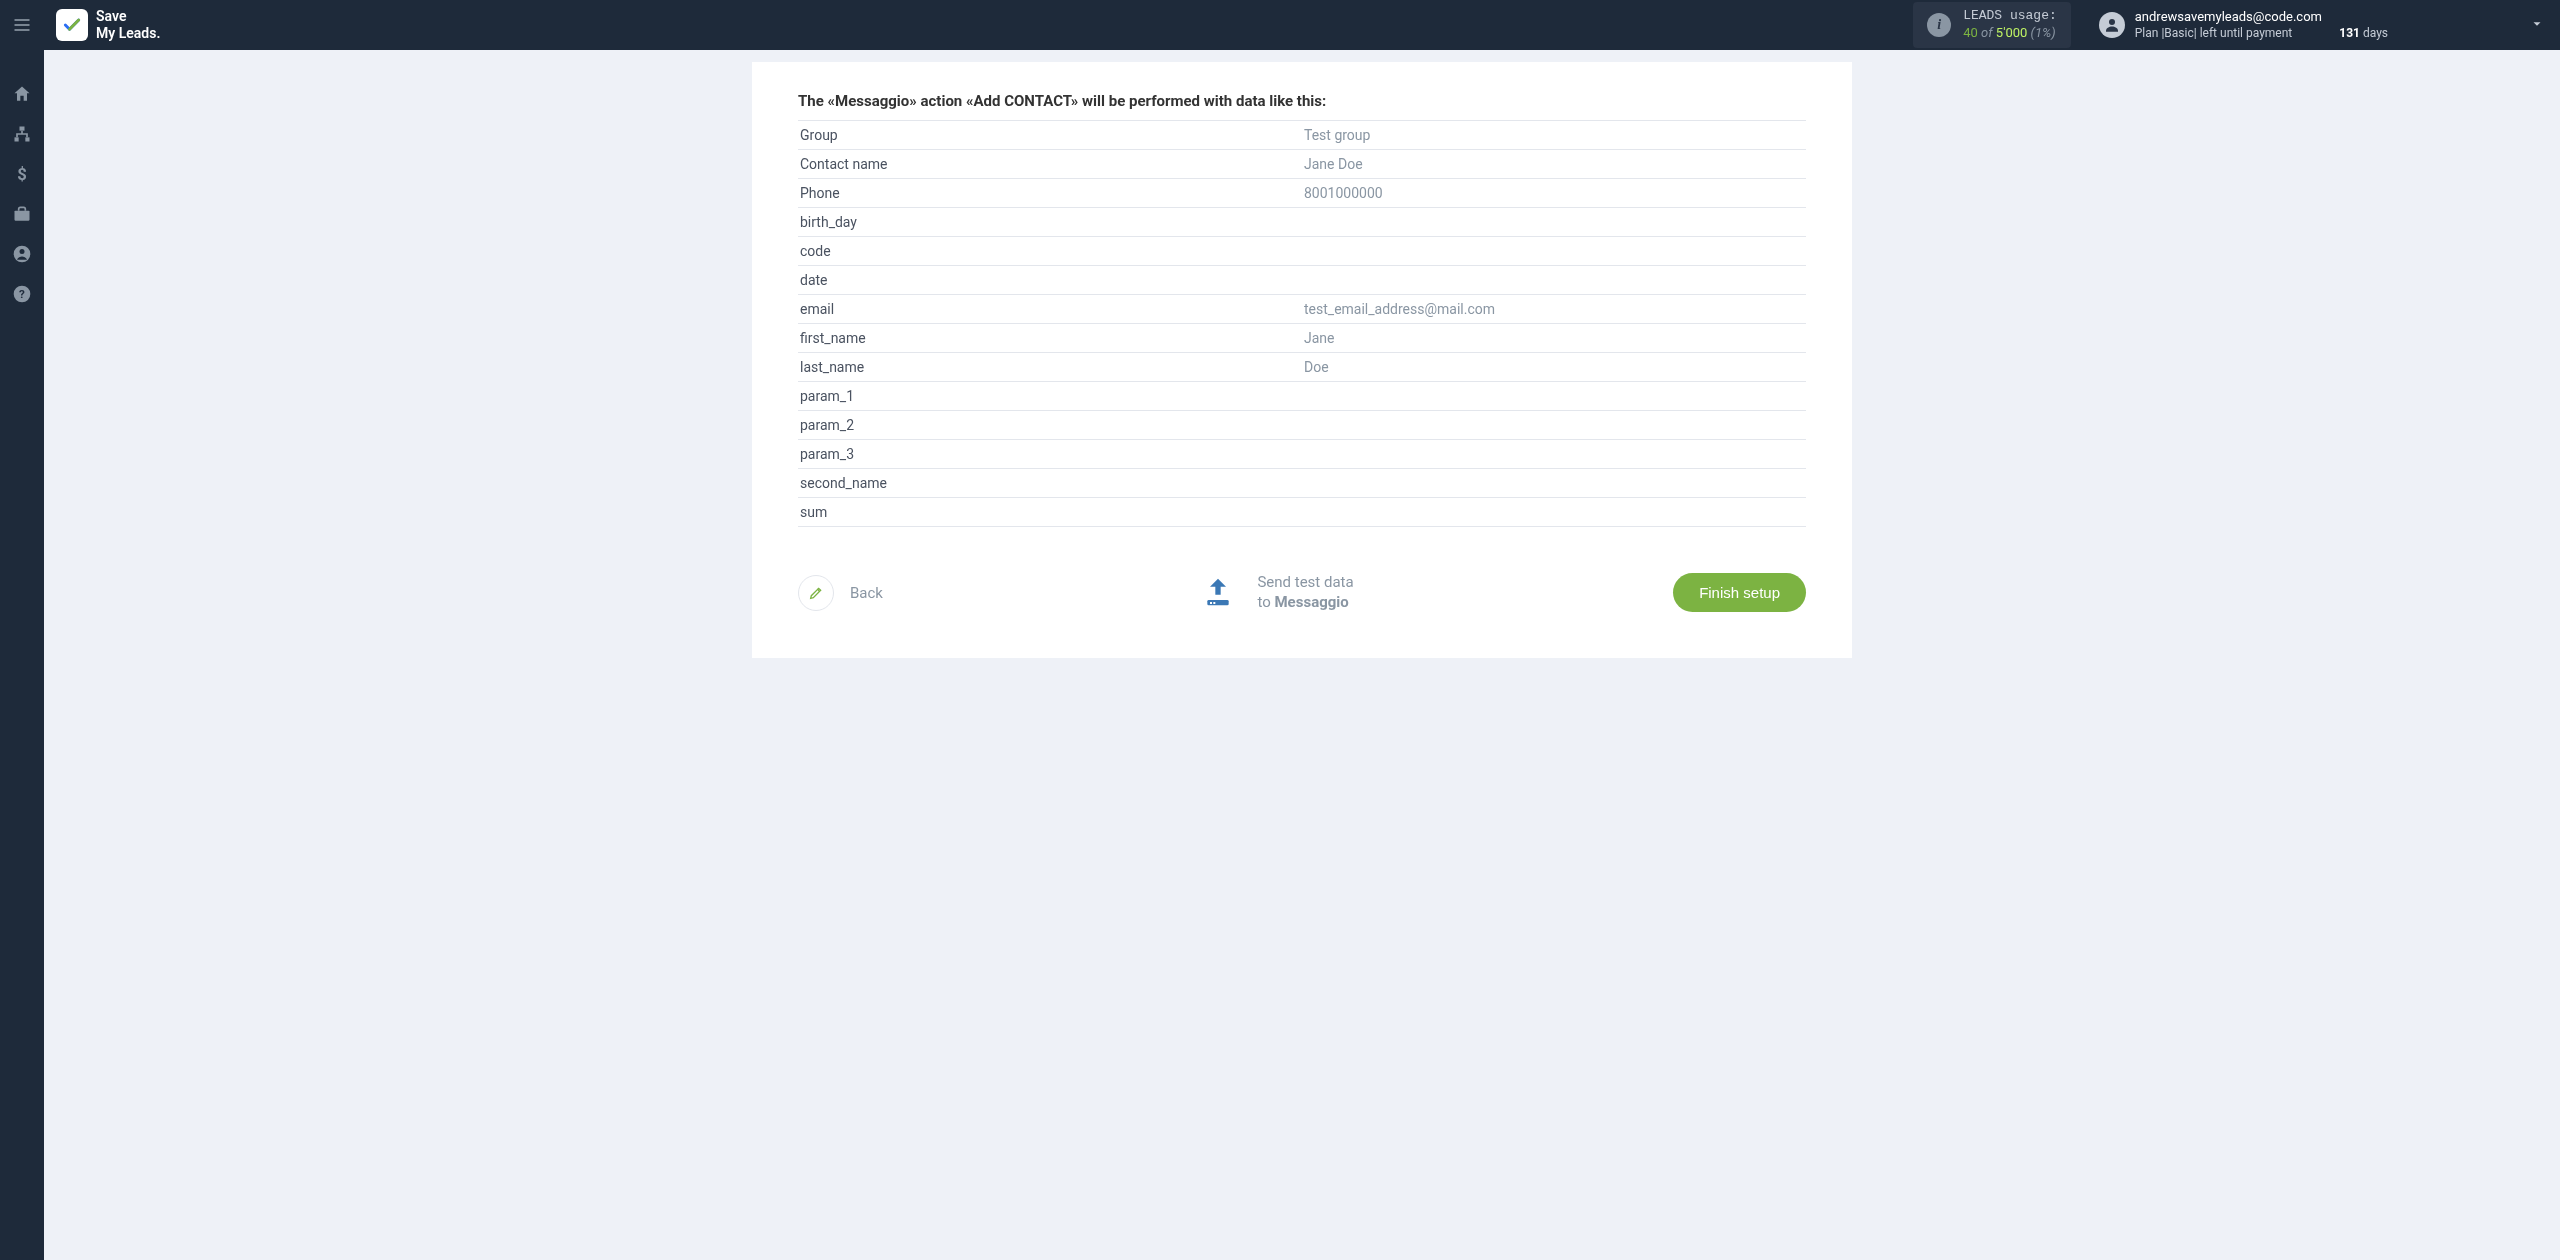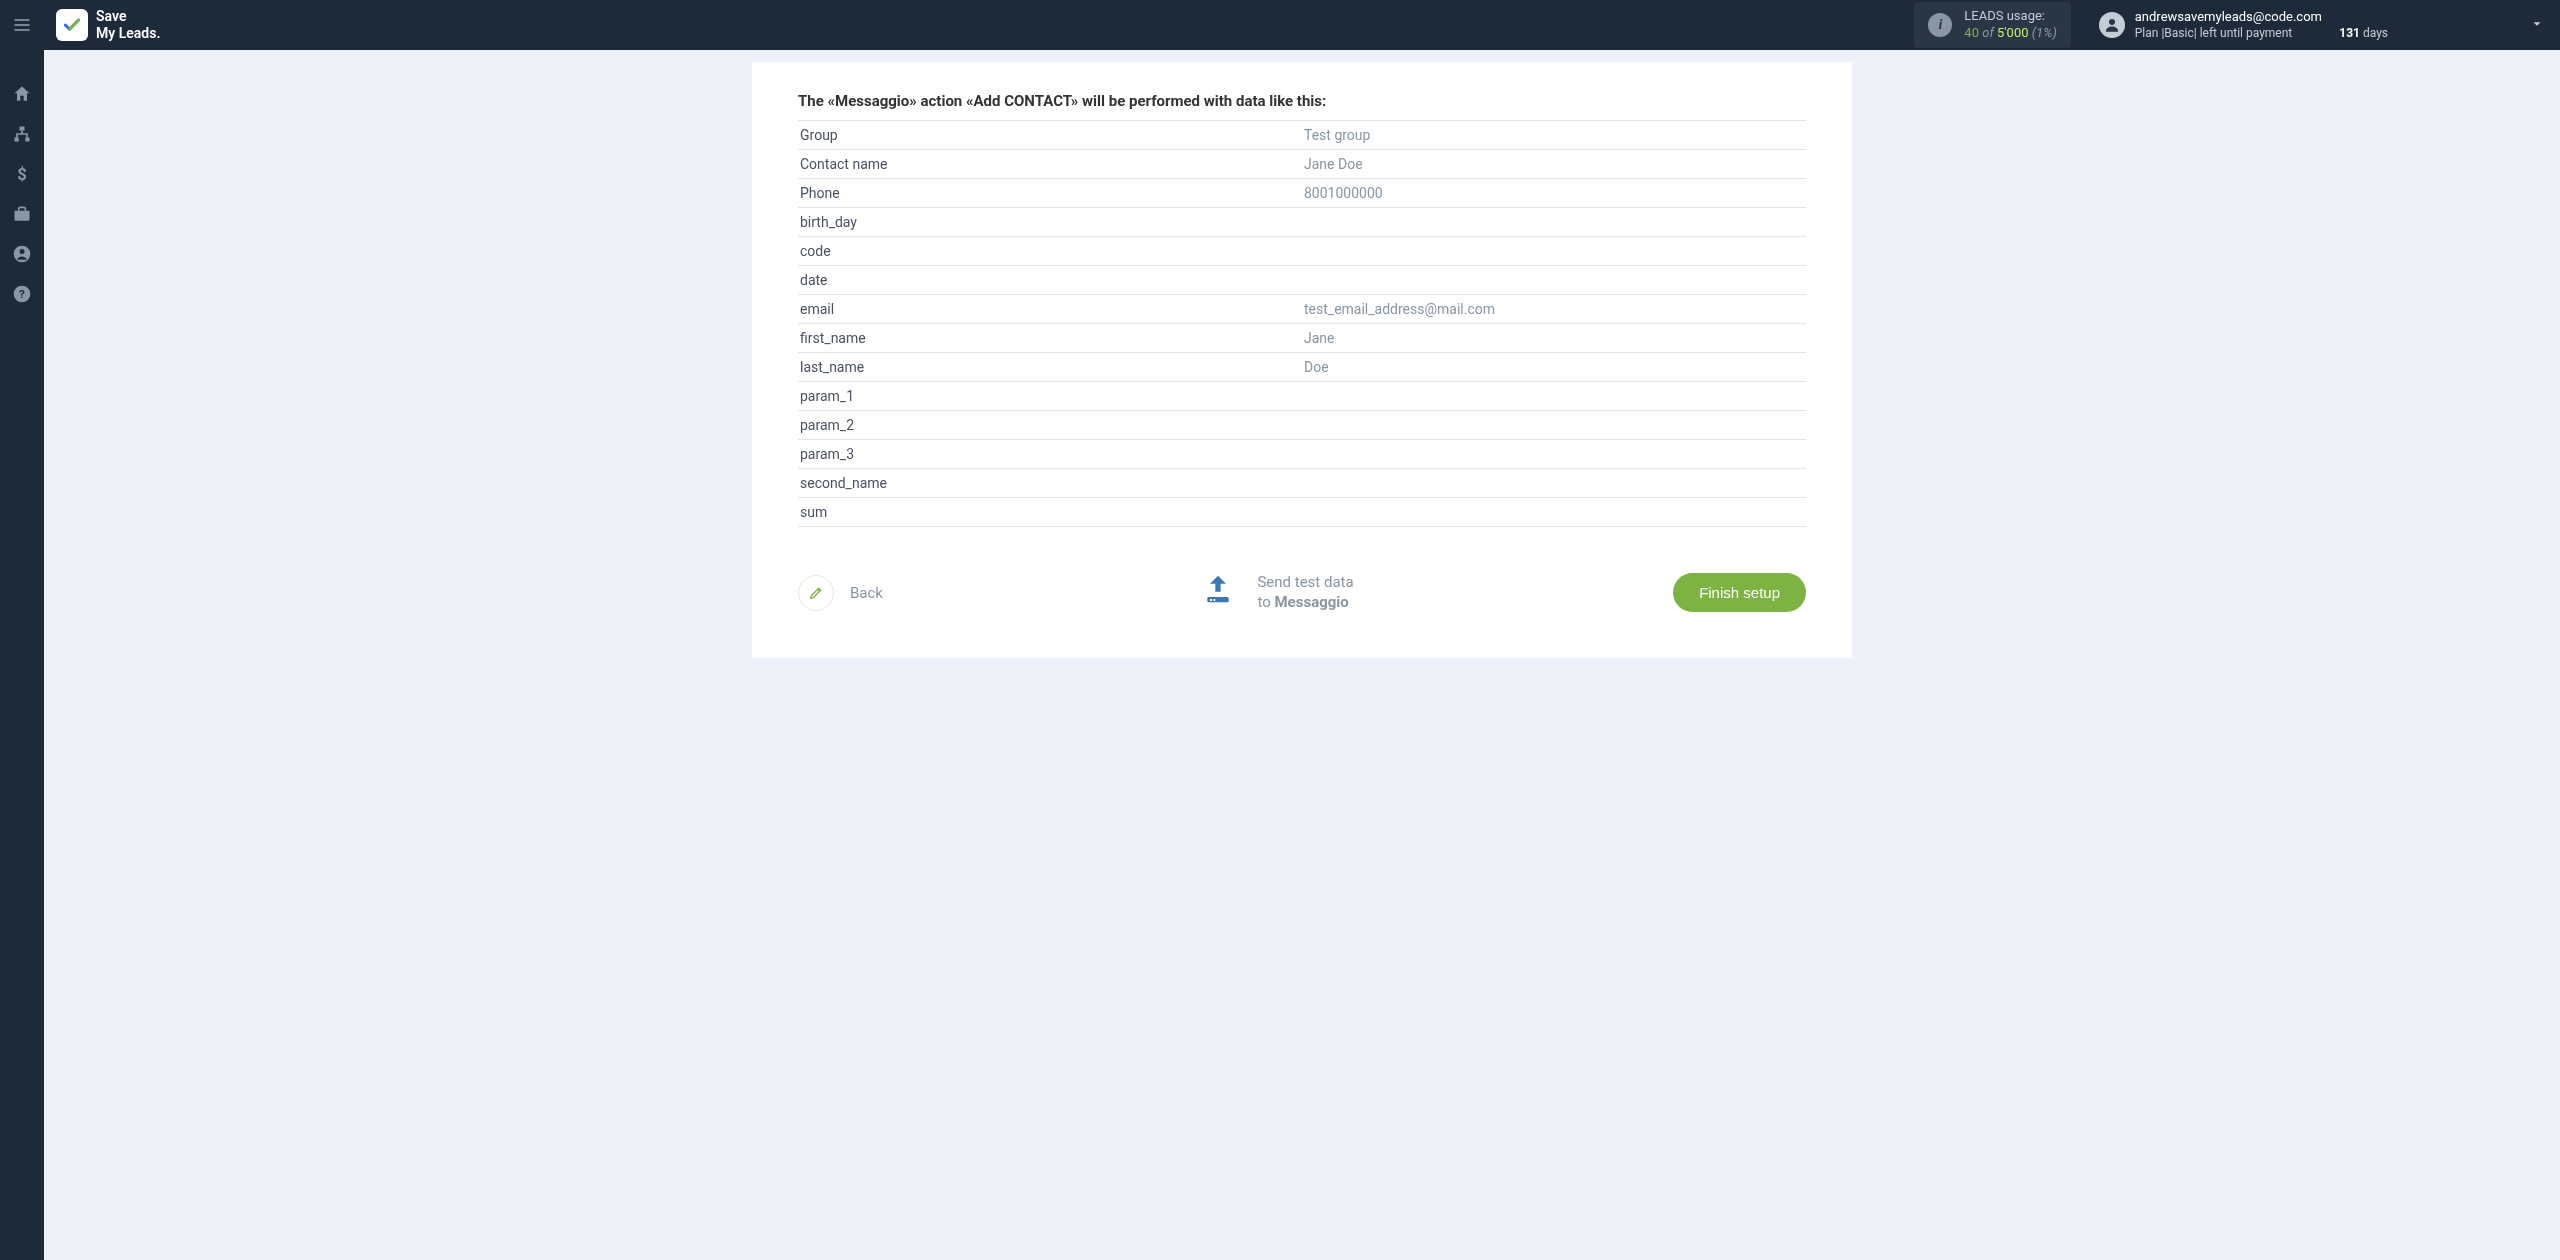--- a/index.html
+++ b/index.html
@@ -85,20 +85,21 @@
       font-style: italic;
       font-size: 14px;
       font-family: Georgia, serif;
     }
     .usage-text {
       font-size: 13px;
       line-height: 1.3;
     }
     .usage-label {
       color: #c5ccd6;
+      font-family: Liberation Mono, monospace;
     }
     .usage-value {
       color: #7cb342;
     }
     .usage-of {
       color: #8a96a3;
       font-style: italic;
     }
     .usage-total {
       color: #bef264;
@@ -244,21 +245,21 @@
       stroke: #7cb342;
       fill: none;
       stroke-width: 2;
     }
     .back-label {
       color: #8a96a3;
       font-size: 15px;
     }
     .send-test {
       display: flex;
-      align-items: flex-start;
+      align-items: flex-end;
       gap: 23px;
       cursor: pointer;
     }
     .upload-icon svg {
       width: 32px;
       height: 32px;
       fill: #3b78b5;
     }
     .send-test-text {
       color: #8a96a3;

